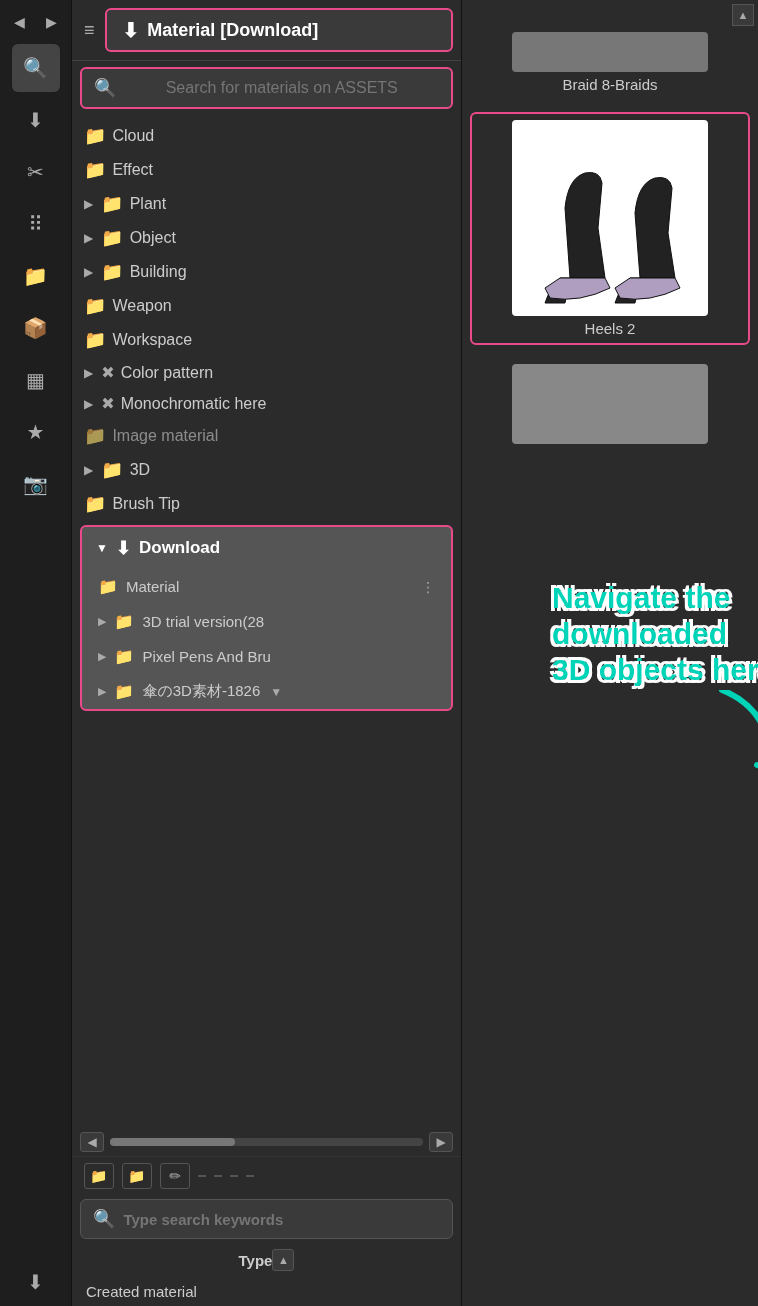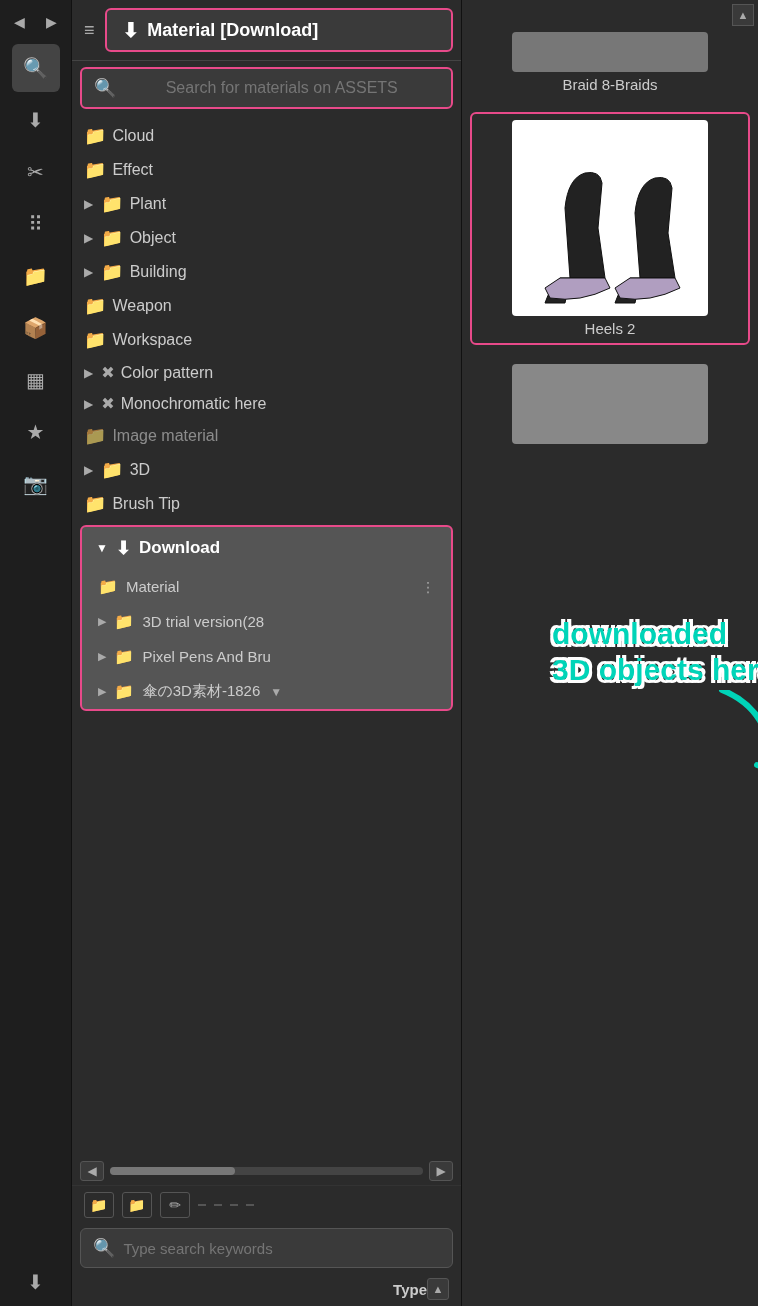--- a/index.html
+++ b/index.html
@@ -231,28 +231,29 @@
       gap: 8px;
     }
     .bottom-search .search-icon { color: #888; font-size: 18px; }
     .bottom-search input {
       background: transparent;
       border: none;
       outline: none;
       color: #666;
       font-size: 15px;
       flex: 1;
+      font-weight: bold;
     }
 
     
     .type-section {
       padding: 6px 12px;
       display: flex;
       align-items: center;
-      justify-content: flex-end;
+      justify-content: center;
     }
     .type-label {
       font-size: 15px;
       color: #ccc;
       font-weight: bold;
     }
     .type-scroll-btn {
       background: #3a3a3a;
       border: 1px solid #555;
       border-radius: 3px;
@@ -542,20 +543,23 @@
 
   <div class="bottom-search">
     <span class="search-icon">🔍</span>
     <input type="text" placeholder="Type search keywords" style="">
   </div>
 
   <div class="type-section">
     <span class="type-label">Type</span>
     <button class="type-scroll-btn">▲</button>
   </div>
+  <div class="created-material">
+    <span>Created material</span>
+  </div>
 
 </div>
 
 <div class="content-area">
 
   <div class="content-scroll-top">
     <button class="scroll-top-btn">▲</button>
   </div>
 
   <div class="grid-items">
@@ -593,21 +597,21 @@
       <div class="thumb-container" style="width:196px; height:80px; background:#888; border-radius:4px;">
       </div>
     </div>
 
   </div>
 
   <div class="navigate-tooltip" style="position:absolute; left:90px; top:580px; pointer-events:none; z-index:20;">
     <div class="navigate-tooltip-text" style="font-size:30px; font-weight:900; color:#00d4b8;
                 text-shadow:-3px -3px 0 #fff,3px -3px 0 #fff,-3px 3px 0 #fff,3px 3px 0 #fff;
                 font-family:Arial Rounded MT Bold,Arial,sans-serif; line-height:1.2;">
-      <br>
+      <span>Navigate the</span><br>
       <span>downloaded</span><br>
       <span>3D objects here!</span>
     </div>
 
     <div style="position:absolute; left:160px; top:110px;">
       <svg width="80" height="100" viewBox="0 0 80 100" xmlns="http://www.w3.org/2000/svg">
         <path d="M 10 0 Q 60 20 60 80 L 50 70 M 60 80 L 45 75" stroke="#00d4b8" stroke-width="6" fill="none" stroke-linecap="round" stroke-linejoin="round"></path>
         <polygon points="55,88 70,72 45,74" fill="#00d4b8"></polygon>
       </svg>
     </div>

